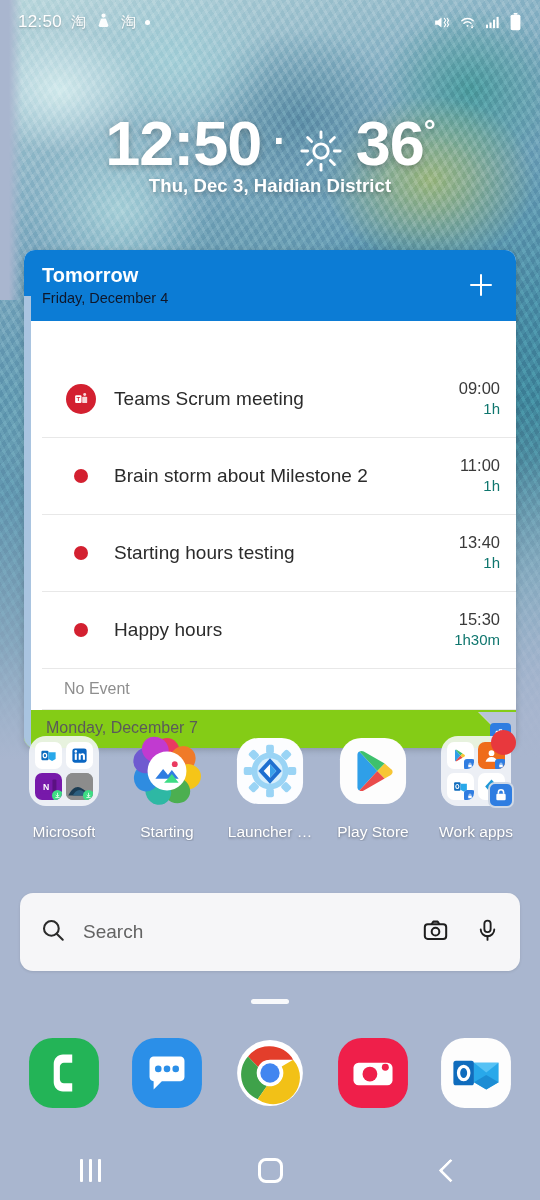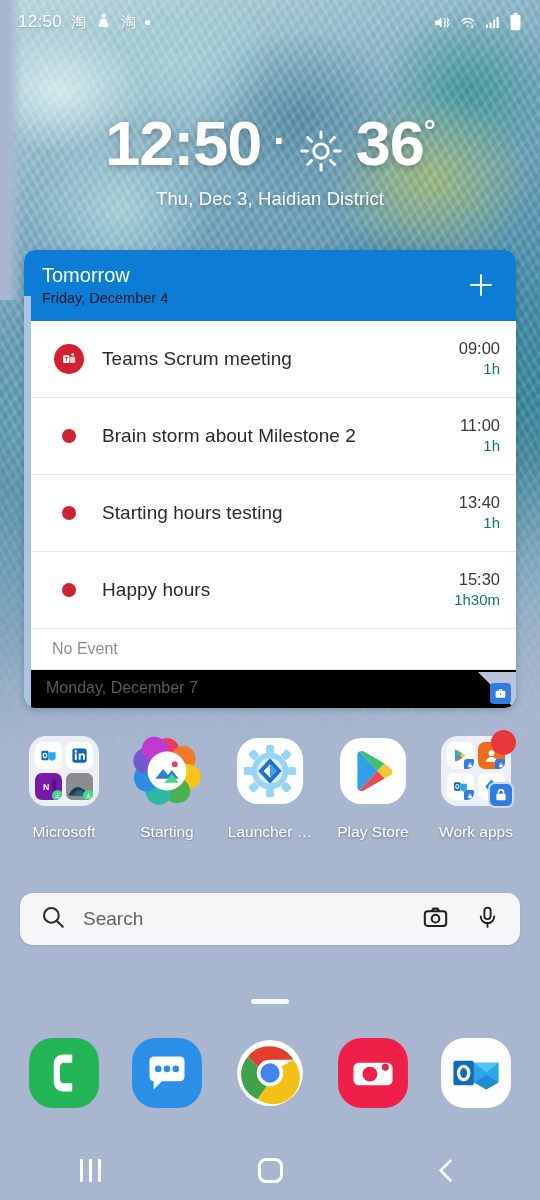--- a/index.html
+++ b/index.html
@@ -63,61 +63,61 @@
   .cw-main {
     display:flex; align-items:center; justify-content:center; gap:12px;
     font-size:63px; font-weight:700; letter-spacing:-1px; line-height:1;
     text-shadow:0 2px 7px rgba(0,0,0,.28);
   }
   .cw-sep { font-size:40px; position:relative; top:-3px; }
   .cw-temp { display:flex; align-items:flex-start; }
   .cw-deg { font-size:30px; font-weight:600; line-height:1; margin-top:4px; }
   .cw-sun { width:46px; height:46px; }
   .cw-sub {
-    margin-top:13px; font-size:18.5px; font-weight:400; letter-spacing:.1px;
+    font-size:18.5px; font-weight:700; letter-spacing:.1px;
     text-shadow:0 2px 5px rgba(0,0,0,.3);
   }
 
   
   #calwidget {
     position:absolute; left:24px; top:250px; width:492px; z-index:10;
     border-radius:11px; overflow:hidden;
     box-shadow:0 2px 7px rgba(0,0,0,.18);
     background:#fff;
   }
   .cal-strip { position:absolute; left:0; top:46px; width:7px; bottom:0; background:#a9c4e0; z-index:3; }
   .cal-head {
     background:#0c7cd5; color:#fff; padding:14px 18px 15px 18px;
     display:flex; align-items:flex-start; justify-content:space-between;
   }
-  .cal-head-t { font-size:20px; font-weight:400; line-height:1.15; }
+  .cal-head-t { font-size:20px; font-weight:700; line-height:1.15; }
   .cal-head-s { font-size:14.5px; font-weight:400; color:#0f172a; margin-top:3px; }
   .cal-plus { width:34px; height:34px; position:relative; flex:none; margin-top:4px; }
   .cal-plus::before, .cal-plus::after {
     content:""; position:absolute; background:#fff; border-radius:1px;
   }
   .cal-plus::before { left:50%; top:6px; width:2.4px; height:22px; margin-left:-1.2px; }
   .cal-plus::after { top:50%; left:6px; height:2.4px; width:22px; margin-top:-1.2px; }
 
-  .cal-body { background:#fff; padding-left:6px; }
+  .cal-body { background:#fff; padding-left:18px;margin-top:40px; }
   .cal-row {
     display:flex; align-items:center; padding:0 16px 0 22px; height:77px;
     border-bottom:1px solid #e8e8e8; position:relative;
   }
   .cal-bullet { width:34px; flex:none; display:flex; align-items:center; justify-content:center; }
   .dot { width:14px; height:14px; border-radius:50%; background:#d32030; }
   .teams-ic { width:30px; height:30px; border-radius:50%; background:#d32030; display:flex; align-items:center; justify-content:center; }
   .cal-title { flex:1; font-size:19px; color:#2b2b2b; padding-left:16px; letter-spacing:.05px; }
   .cal-time { text-align:right; flex:none; }
   .cal-time .t { font-size:16.5px; color:#3a3a3a; line-height:1.2; }
   .cal-time .d { font-size:15px; color:#0f766e; line-height:1.3; }
 
   .cal-noevent { padding:11px 0 11px 22px; font-size:16px; color:#8e8e8e; border-bottom:1px solid #e8e8e8; }
   .cal-foot {
-    background:#000000; padding:9px 0 11px 22px; font-size:16px; color:#5a5a5a;
+    background:#84cc16; padding:9px 0 11px 22px; font-size:16px; color:#5a5a5a;
     position:relative; overflow:hidden;
   }
   .cal-fold {
     position:absolute; right:0; bottom:0; width:44px; height:36px;
     background:linear-gradient(225deg, #b9c4d8 0%, #b9c4d8 46%, #d9d9d9 47%, rgba(255,255,255,0) 48%);
   }
   .work-badge {
     position:absolute; right:5px; bottom:4px; width:21px; height:21px; border-radius:4px;
     background:#2f7de1; display:flex; align-items:center; justify-content:center;
   }
@@ -141,21 +141,21 @@
   .mini-lock { position:absolute; right:-1px; bottom:-1px; width:11px; height:11px; border-radius:3px;
                background:#2f7de1; display:flex; align-items:center; justify-content:center; }
   .folder-notif { position:absolute; right:-5px; top:-6px; width:25px; height:25px; border-radius:50%;
                   background:#e8383d; }
   .folder-work { position:absolute; right:-3px; bottom:-2px; width:26px; height:26px; border-radius:7px;
                  background:#2f7de1; display:flex; align-items:center; justify-content:center;
                  border:2px solid #cfd8e5; }
 
   
   #searchbar {
-    position:absolute; left:20px; top:893px; width:500px; height:52px; z-index:10;
+    position:absolute; left:20px; top:893px; width:500px; height:78px; z-index:10;
     background:#f6f6f8; border-radius:13px; display:flex; align-items:center;
     padding:0 20px; box-shadow:0 1px 3px rgba(0,0,0,.1);
   }
   .sb-ph { flex:1; font-size:19px; color:#636363; padding-left:17px; }
 
   
   #pageind { position:absolute; left:50%; top:999px; margin-left:-19px; width:38px; height:5px;
              border-radius:3px; background:#fff; opacity:.92; z-index:10; }
 
   

